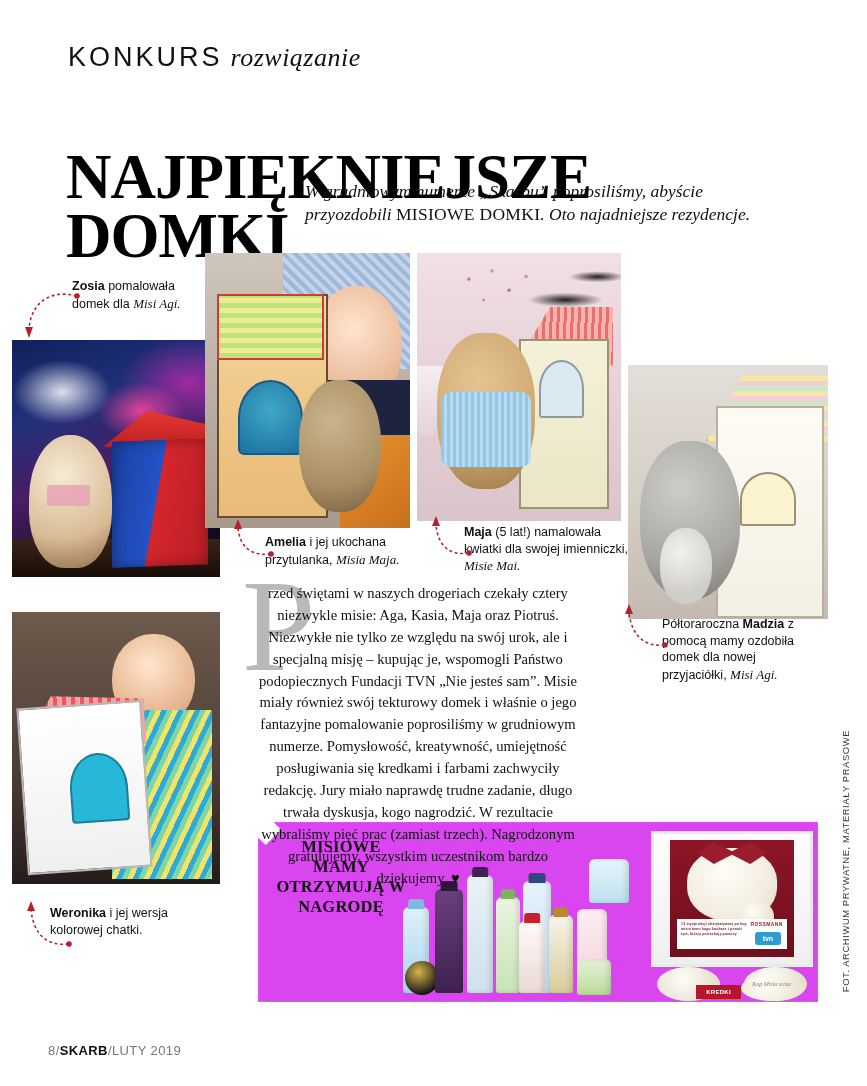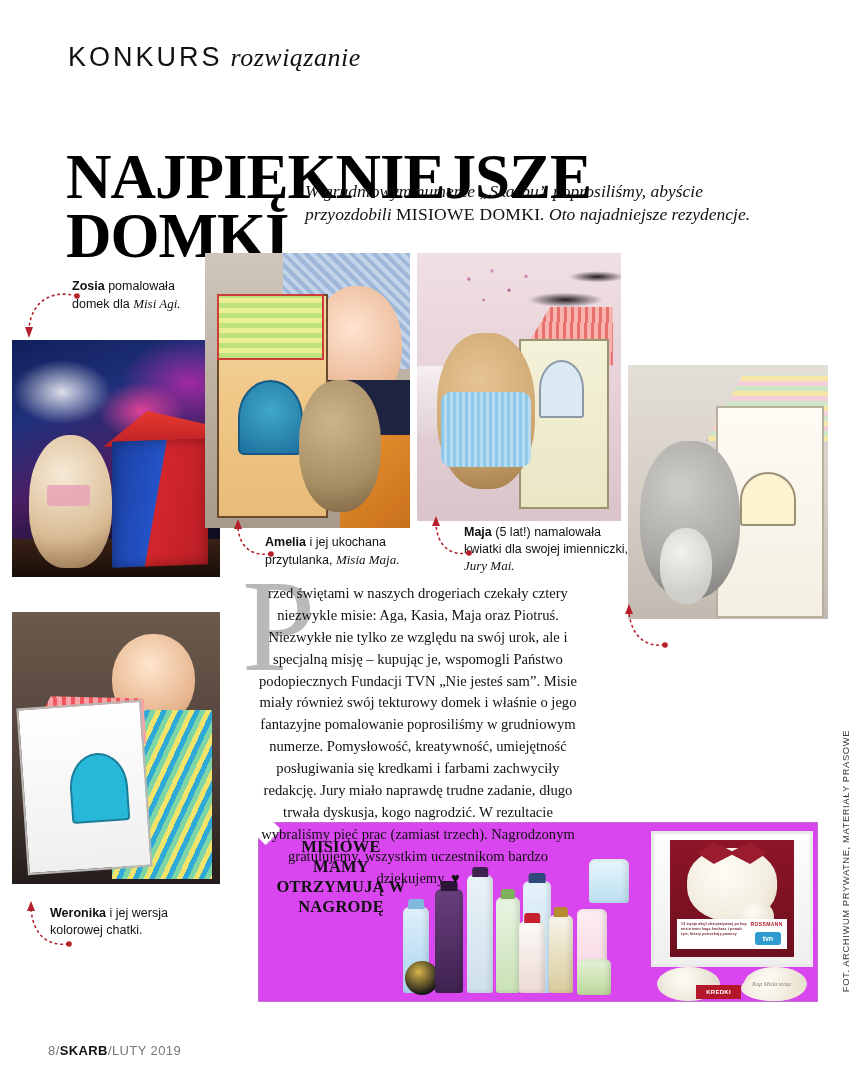--- a/index.html
+++ b/index.html
@@ -518,22 +518,23 @@
       <div class="wer-roof"></div>
       <div class="wer-house"></div>
       <div class="wer-win"></div>
     </div>
   </div>
 
   <div class="caption" id="caption-zosia"><b>Zosia</b><span> pomalowała domek dla </span><i>Misi Agi.</i></div>
 
   <div class="caption" id="caption-amelia"><b>Amelia</b><span> i jej ukochana przytulanka, </span><i>Misia Maja.</i></div>
 
-  <div class="caption" id="caption-maja"><b>Maja</b><span> (5 lat!) namalowała kwiatki dla swojej imienniczki, </span><i>Jury Mai.</i></div>
-
+  <div class="caption" id="caption-maja"><b>Maja</b><span> (5 lat!) namalowała kwiatki dla swojej imienniczki, </span><i>Misie Mai.</i></div>
+
+  <div class="caption" id="caption-madzia"><span>Półtoraroczna </span><b>Madzia</b><span> z pomocą mamy ozdobiła domek dla nowej przyjaciółki, </span><i>Misi Agi.</i></div>
 
   <div class="caption" id="caption-weronika"><b>Weronika</b><span> i jej wersja kolorowej chatki.</span></div>
 
   <div class="pointer" style="left:18px; top:288px;">
     <svg width="70" height="58" viewBox="0 0 70 58">
       <path d="M58 8 C38 2, 14 10, 11 40" fill="none" stroke="#b5202c" stroke-width="1.6" stroke-dasharray="1.6 4" stroke-linecap="round"></path>
       <circle cx="59" cy="8" r="2.8" fill="#b5202c"></circle>
       <path d="M11 50 L7 39 L15 39 Z" fill="#b5202c"></path>
     </svg>
   </div>

